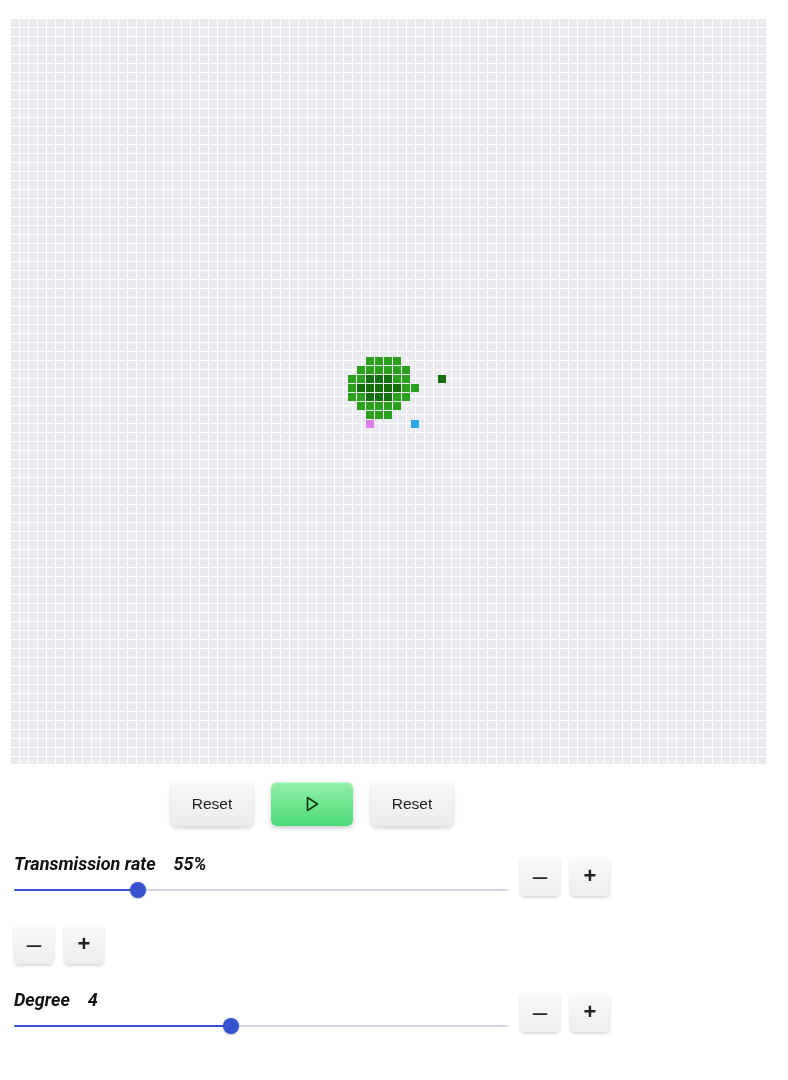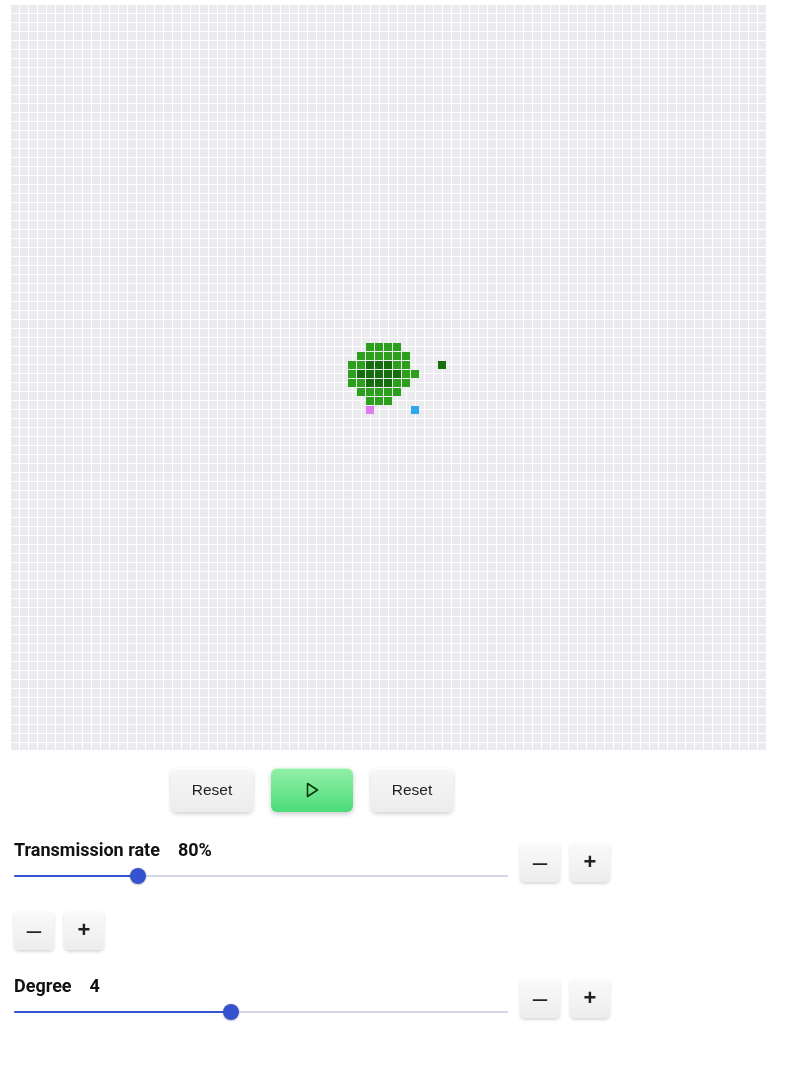--- a/index.html
+++ b/index.html
@@ -5,21 +5,21 @@
   * { box-sizing: border-box; }
   html, body {
     margin: 0;
     padding: 0;
     font-family: -apple-system, BlinkMacSystemFont, "Segoe UI", Roboto, Arial, sans-serif;
     background: #fff;
     color: #111;
   }
   .app {
     width: 624px;
-    padding: 2px 8px;
+    padding: 16px 8px;
   }
   .grid-wrapper {
     position: relative;
     width: 760px;
     height: 750px;
     margin: 0 auto;
     background: #fff;
     overflow: hidden;
   }
   .grid-bg {
@@ -78,20 +78,21 @@
     padding: 0 6px;
   }
   .param {
     display: flex;
     align-items: center;
     gap: 12px;
     margin-bottom: 26px;
   }
   .param-left {
     flex: 1;
+    font-style: italic;
   }
   .param-label-row {
     display: flex;
     align-items: baseline;
     gap: 18px;
     font-weight: 700;
     font-size: 18px;
     line-height: 1.1;
     margin-bottom: 8px;
   }
@@ -212,21 +213,21 @@
     </button>
     <button class="btn">Reset</button>
   </div>
 
   <div class="params">
 
     <div class="param">
       <div class="param-left">
         <div class="param-label-row">
           <span>Transmission rate</span>
-          <span class="val">80%</span>
+          <span class="val">55%</span>
         </div>
         <div class="slider">
           <div class="slider-track"></div>
           <div class="slider-fill" style="width: 25%;"></div>
           <div class="slider-thumb" style="left: 25%;"></div>
         </div>
       </div>
       <div class="step-btns">
         <button class="sq-btn minus">–</button>
         <button class="sq-btn">+</button>

